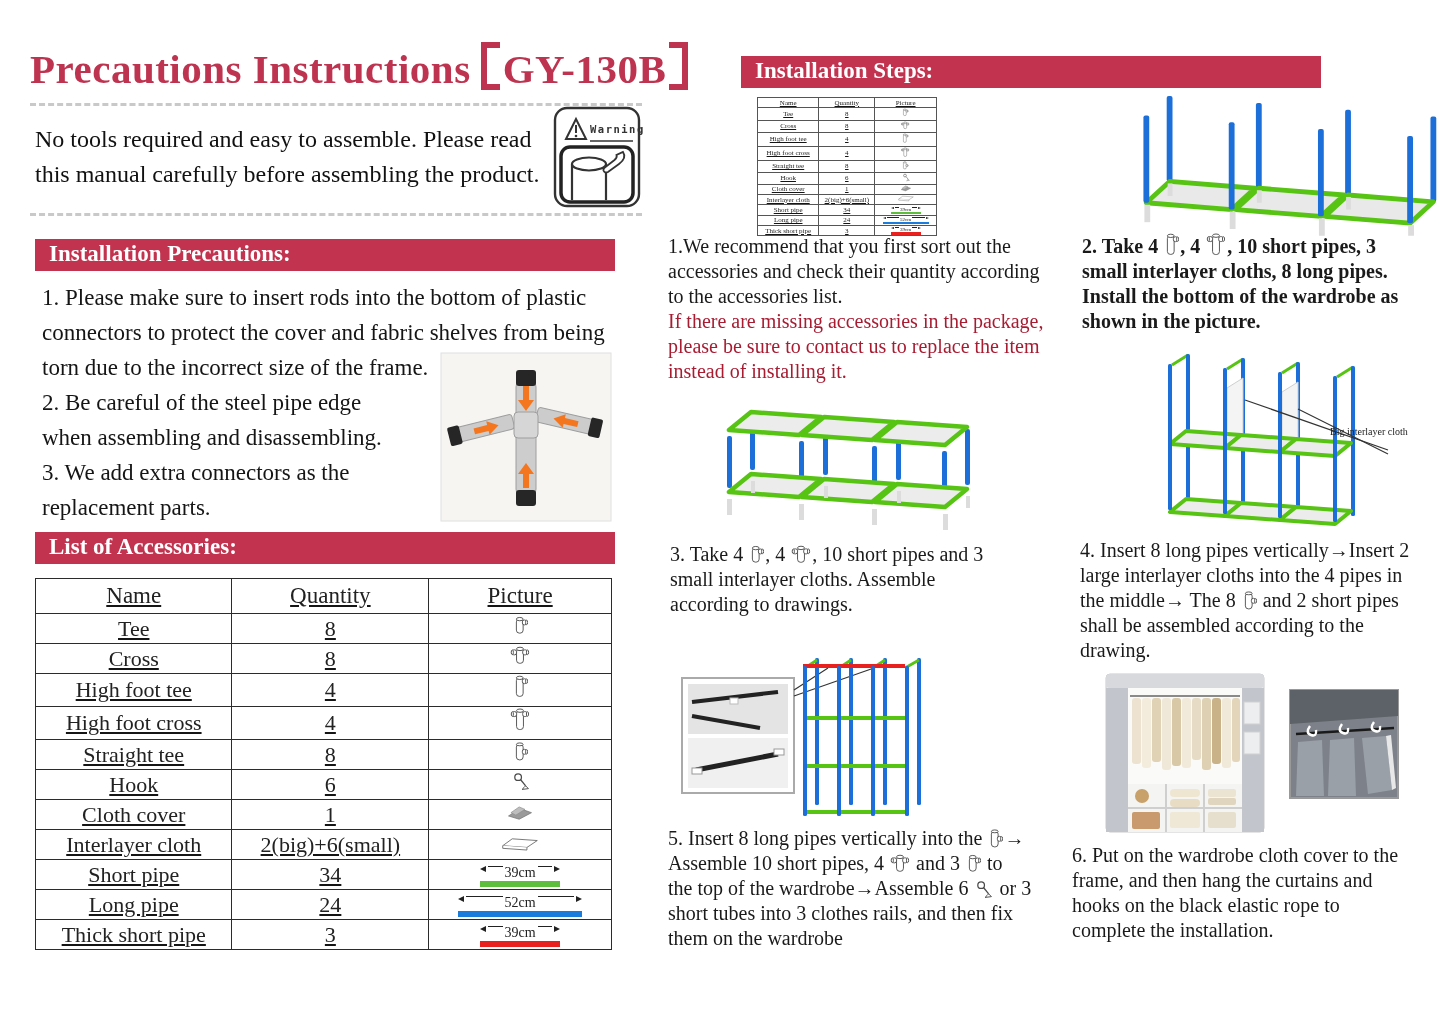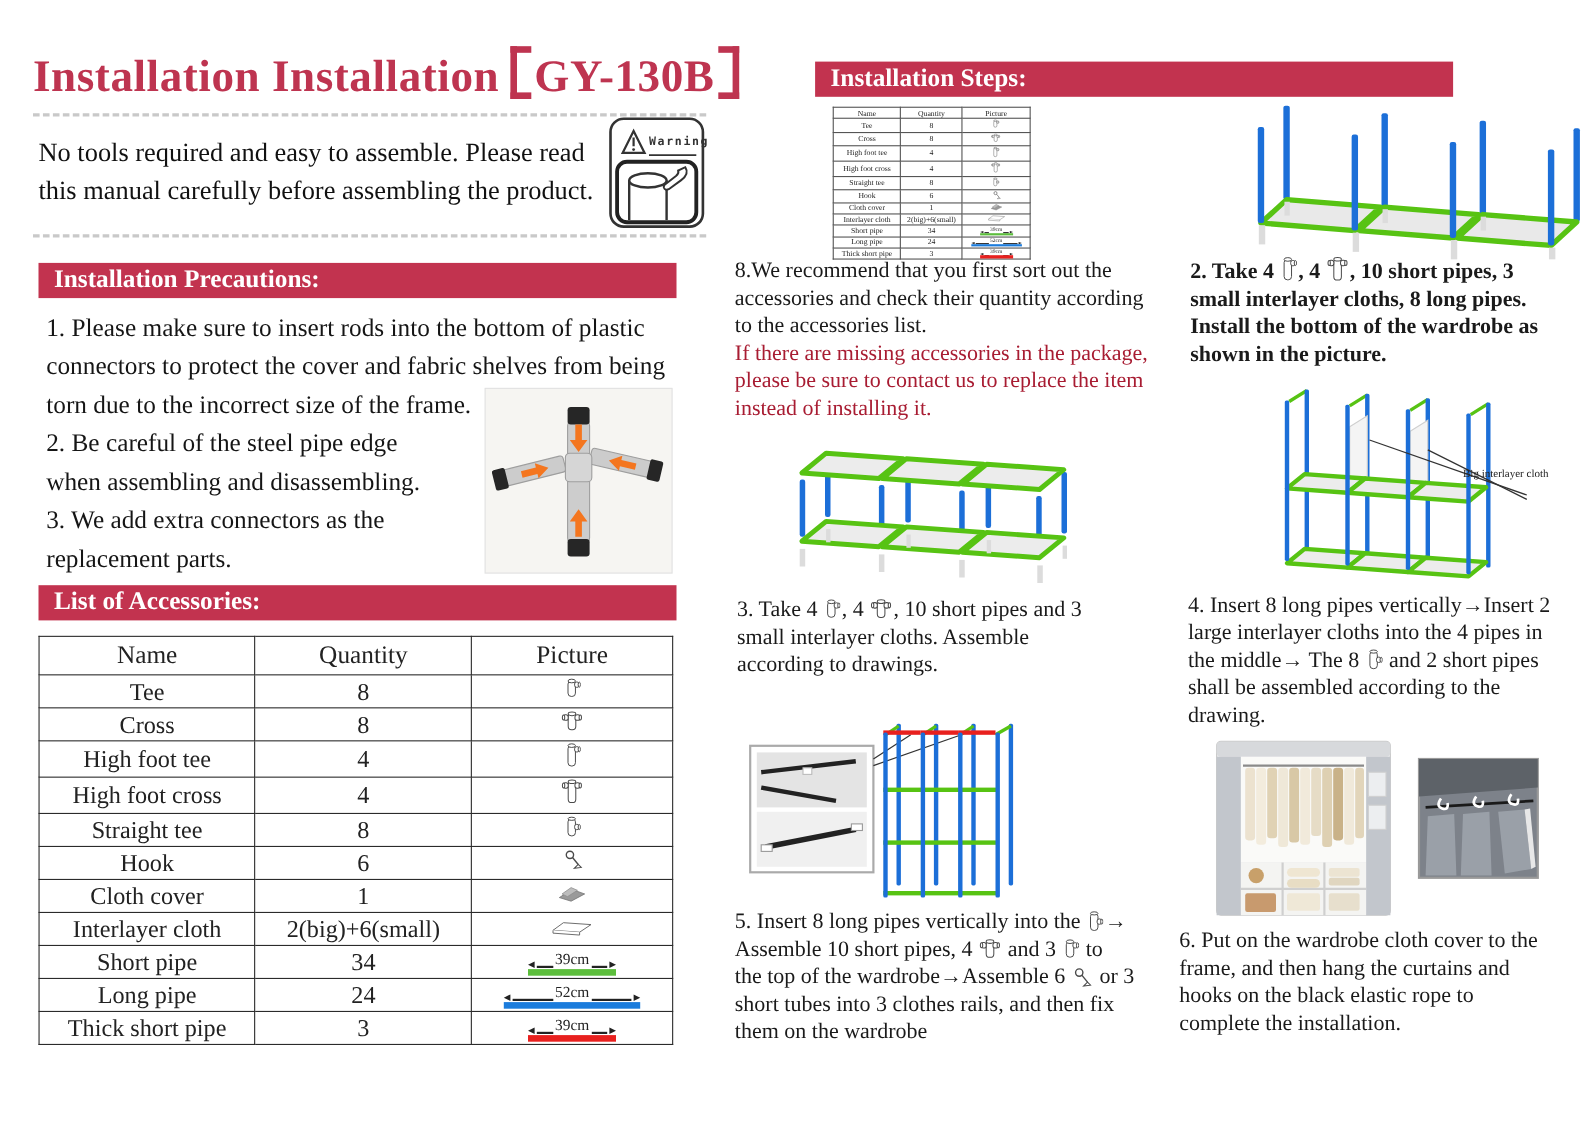--- a/index.html
+++ b/index.html
@@ -27,34 +27,34 @@
   #intro{left:35px;top:122px;width:540px;font-size:24px;line-height:35px;color:#111;}
   #prec-body{left:42px;top:280px;width:578px;font-size:23px;line-height:35px;}
   #prec-body .narrow{width:400px;}
 
   
   #warnbox{left:553px;top:106px;width:88px;height:102px;}
   #warnbox .warning-label{position:absolute;left:37px;top:17px;font-family:"DejaVu Sans Mono",monospace;
       font-size:10.5px;font-weight:bold;letter-spacing:1.5px;color:#333;}
 
   
-  .acc-table{border-collapse:collapse;background:#fff;}
+  .acc-table{border-collapse:collapse;background:#fff;text-decoration:underline;}
   .acc-table th,.acc-table td{border:1.5px solid #2b2b2b;text-align:center;vertical-align:middle;font-weight:normal;color:#222;}
   #acc-table-big{left:35px;top:578px;}
   #acc-table-big table{width:577px;}
   .acc-table:not(.mini) th{font-size:23px;height:32px;}
   .acc-table:not(.mini) td{font-size:22px;height:29px;padding:0 4px;}
 
   #acc-table-mini{left:757px;top:97px;}
   #acc-table-mini table{width:180px;}
   .mini th,.mini td{border:0.8px solid #555;font-size:7px;height:9.4px;line-height:8px;padding:0 1px;}
 
   
   .pipedim{display:inline-flex;flex-direction:column;align-items:center;vertical-align:middle;}
-  .dimline{display:flex;align-items:flex-end;gap:2px;color:#222;width:80px;font-size:14px;line-height:14px;}
+  .dimline{display:flex;align-items:flex-start;gap:2px;color:#222;width:80px;font-size:14px;line-height:14px;}
   .pipe-blue .dimline{width:124px;}
   .ln{flex:1;height:1.5px;background:#222;}
   .ah{width:0;height:0;border-top:3.5px solid transparent;border-bottom:3.5px solid transparent;}
   .ah-l{border-right:6px solid #222;}
   .ah-r{border-left:6px solid #222;}
   .pipebar{height:6px;width:80px;margin-top:1px;}
   .pipe-blue .pipebar{width:124px;}
   .pipe-green .pipebar{background:#5CBE3C;}
   .pipe-blue  .pipebar{background:#1B7CDC;}
   .pipe-red   .pipebar{background:#E8201E;}
@@ -121,21 +121,21 @@
       <polygon points="3,13 17,4 31,9 16,17" fill="#9a9a9a" stroke="#6e6e6e" stroke-width="0.8"></polygon>
       <polygon points="6,9 16,2 23,5 12,12" fill="#bdbdbd" stroke="#8a8a8a" stroke-width="0.8"></polygon>
     </g>
     <g id="sym-interlayer-cloth">
       <polygon points="2,11 13,3 42,5 30,13" fill="#ffffff" stroke="#666" stroke-width="1"></polygon>
       <polyline points="30,13 30,16 2,14 2,11" fill="#ffffff" stroke="#666" stroke-width="1"></polyline>
     </g>
   </defs>
 </svg>
 
-<div class="abs" id="page-title"><span>Installation Installation</span><span class="lent lent-l"></span><span>GY-130B</span><span class="lent lent-r"></span></div>
+<div class="abs" id="page-title"><span>Precautions Instructions</span><span class="lent lent-l"></span><span>GY-130B</span><span class="lent lent-r"></span></div>
 
 <div class="abs dash" style="left:30px;top:103px;width:612px;"></div>
 
 <div class="abs preline" id="intro">No tools required and easy to assemble. Please read
 this manual carefully before assembling the product.</div>
 
 <div class="abs" id="warnbox">
   <svg width="88" height="102" viewBox="0 0 88 102">
     <rect x="2" y="2" width="84" height="98" rx="12" fill="#fff" stroke="#333" stroke-width="2.4"></rect>
     <polygon points="13,33 23,13 33,33" fill="none" stroke="#333" stroke-width="2"></polygon>
@@ -453,21 +453,21 @@
   </g>
   <g fill="#1C6FD8">
     <rect x="19" y="24" width="6" height="90" rx="2"></rect>
     <rect x="107" y="31" width="6" height="90" rx="2"></rect>
     <rect x="199" y="38" width="6" height="90" rx="2"></rect>
     <rect x="291" y="45" width="6" height="90" rx="2"></rect>
   </g>
 </svg>
 
 <div class="abs steptext" style="left:668px;top:234px;width:410px;">
-  <div class="preline">8.We recommend that you first sort out the
+  <div class="preline">1.We recommend that you first sort out the
 accessories and check their quantity according
 to the accessories list.</div>
   <div class="preline redtext">If there are missing accessories in the package,
 please be sure to contact us to replace the item
 instead of installing it.</div>
 </div>
 
 <div class="abs steptext preline" style="left:1082px;top:232px;width:362px;font-weight:bold;"><span>2. Take 4 </span><svg viewBox="0 0 20 34" width="15.0" height="26.0" class="inline-icon">
       <use href="#sym-high-foot-tee" xlink:href="#sym-high-foot-tee"></use>
     </svg><span>, 4 </span><svg viewBox="0 0 26 34" width="20.0" height="26.0" class="inline-icon">

